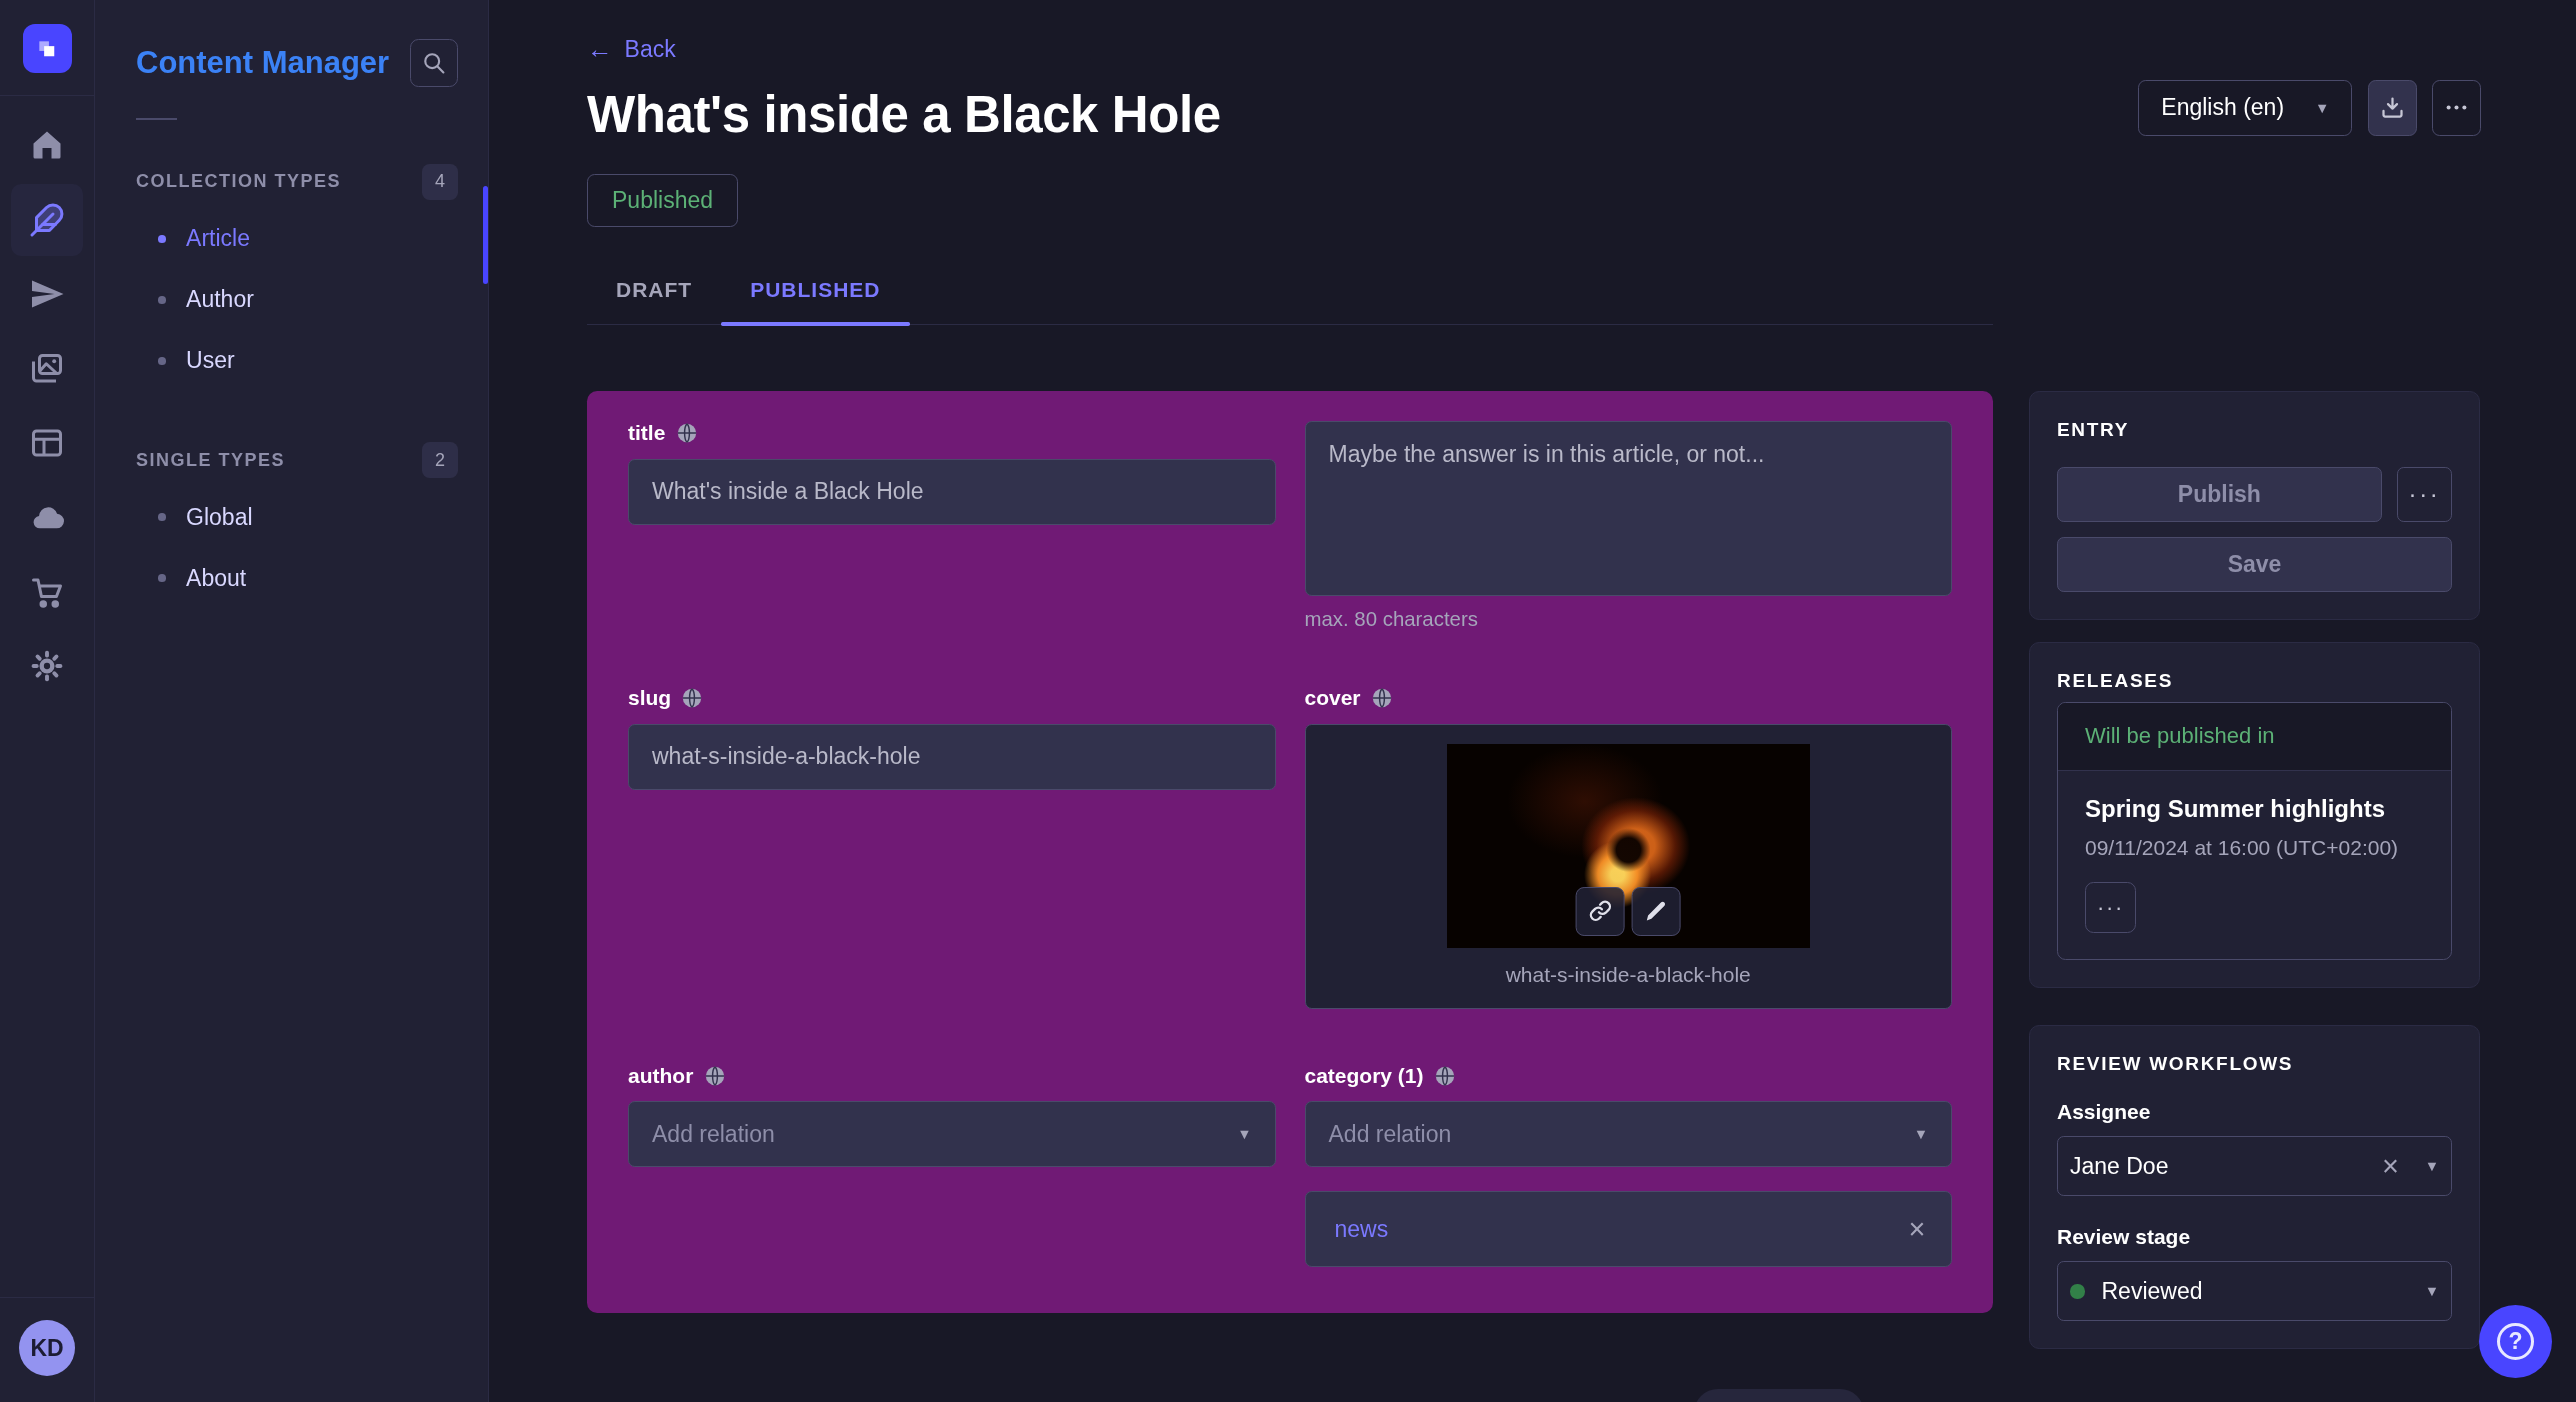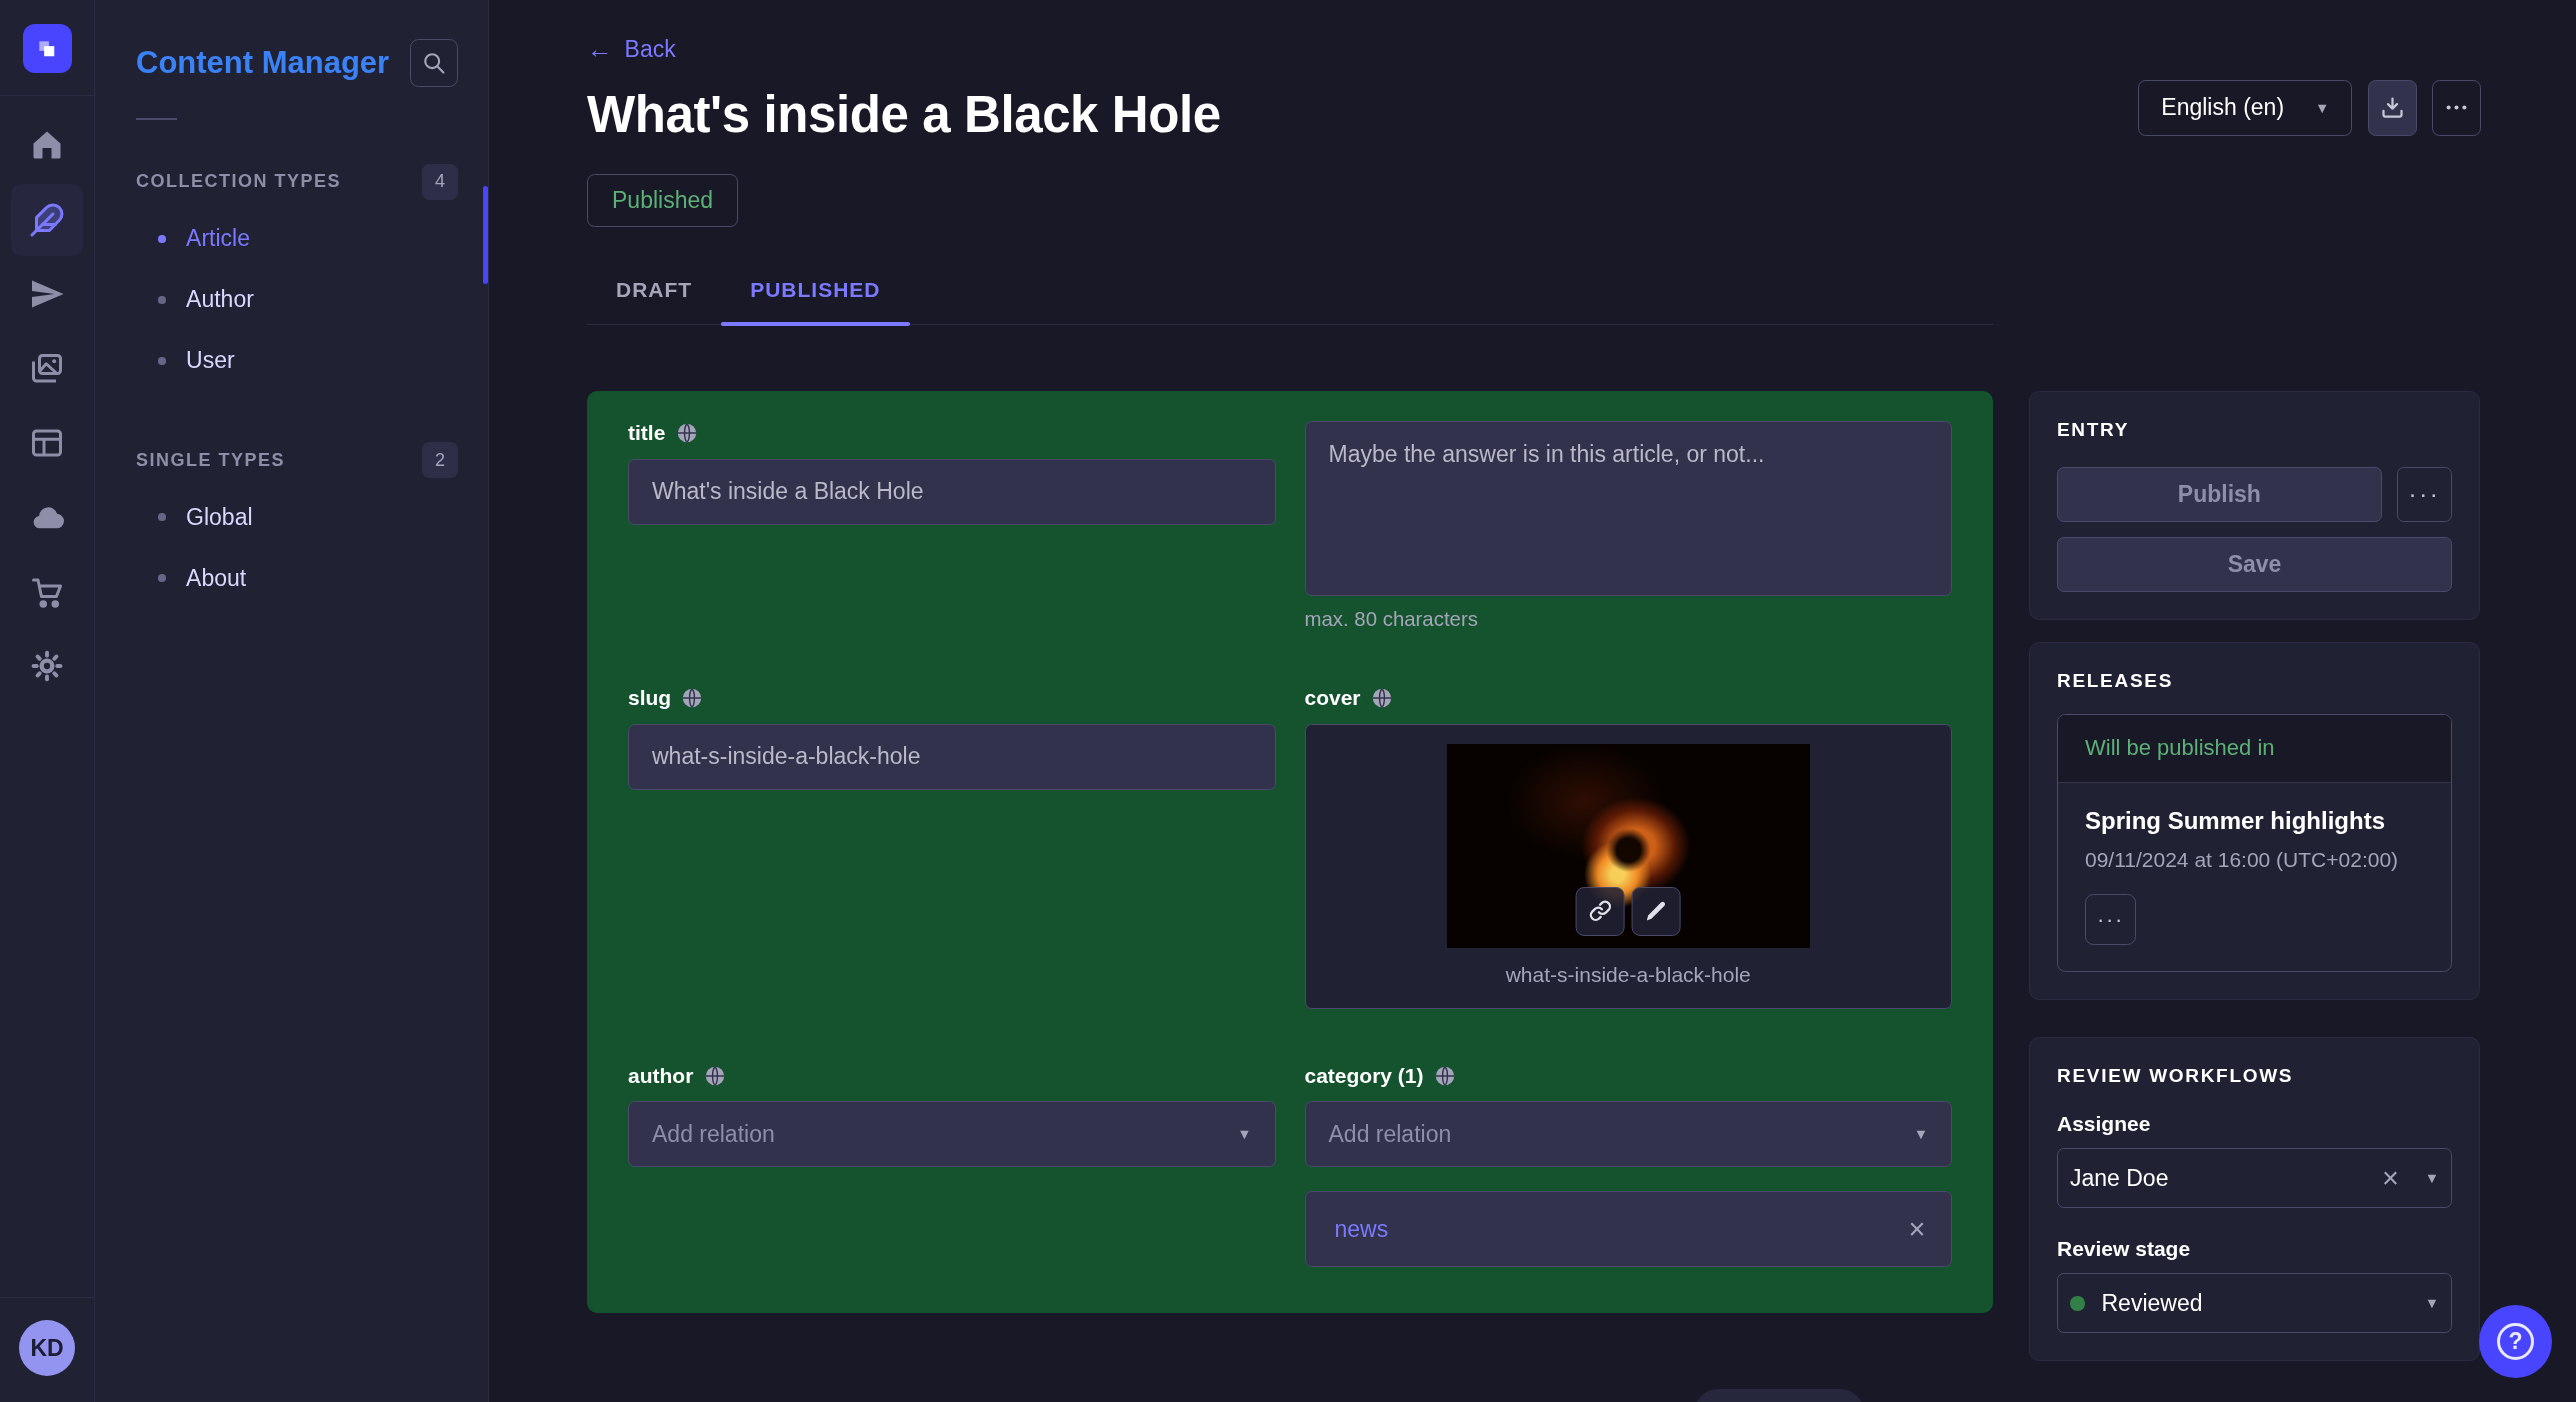--- a/index.html
+++ b/index.html
@@ -52,21 +52,21 @@
   .status-badge { display:inline-flex; align-items:center; height:53px; padding:0 24px; border:0.9px solid #4a4a6a; border-radius:7.7px; color:#5cb176; font-size:23px; margin-top:29px; }
 
   .tabs { margin:51px 95px 0 98px; width:1406px; border-bottom:0.9px solid #2b2b44; display:flex;align-items:flex-end; }
   .tab { font-size:21px; font-weight:700; letter-spacing:1px; padding:0 29px 22px; color:#a5a5ba; cursor:pointer; position:relative; }
   .tab.active { color:#7b79ff; }
   .tab.active::after { content:""; position:absolute; left:0; right:0; bottom:-1.7px; height:3.4px; background:#7b79ff; border-radius:1.7px; }
 
   .content { display:flex; align-items:flex-start; gap:36px; margin:66px 95px 0 98px; }
 
   
-  .form-card { width:1406px; background:#14532d; border-radius:10.2px; padding:30px 41px 46px; display:grid; grid-template-columns:1fr 1fr; column-gap:29px; row-gap:55px; }
+  .form-card { width:1406px; background:#701a75; border-radius:10.2px; padding:30px 41px 46px; display:grid; grid-template-columns:1fr 1fr; column-gap:29px; row-gap:55px; }
   .cell { display:flex; flex-direction:column; align-items:stretch; }
   .field-label { display:flex; align-items:center; gap:10.2px; font-size:21px; font-weight:600; color:#fff; margin-bottom:13.6px; }
   .input, .combobox { height:66px; background:#32324d; border:0.9px solid #4a4a6a; border-radius:6.8px; display:flex; align-items:center; padding:0 23px; font-size:23px; color:#b9b9c9; }
   .combobox { justify-content:space-between; cursor:pointer; }
   .placeholder { color:#8e8ea9; }
   .textarea { height:175px; background:#32324d; border:0.9px solid #4a4a6a; border-radius:6.8px; padding:19px 23px; font-size:23px; color:#b9b9c9; }
   .hint { font-size:20.4px; color:#a5a5ba; margin-top:12px; }
 
   .cover-box { height:285px; background:#212134; border:0.9px solid #4a4a6a; border-radius:6.8px; display:flex; flex-direction:column; align-items:center; padding-top:19px; }
   .bh-img { width:363px; height:204px; position:relative; background:
@@ -88,21 +88,21 @@
   .panel { background:#212134; border:0.9px solid #2b2b44; border-radius:10.2px; padding:27px; }
   .panel + .panel { margin-top:22px; }
   .panel.review { margin-top:37px; }
   .panel-title { font-size:19px; font-weight:700; letter-spacing:1.7px; color:#fff; }
   .entry-btn-row { display:flex; gap:15.3px; margin-top:25.6px; }
   .btn { height:55px; background:#32324d; border:0.9px solid #4a4a6a; border-radius:6.8px; color:#8e8ea9; font-size:23px; font-weight:600; display:flex; align-items:center; justify-content:center; cursor:pointer; }
   .btn-publish { flex:1; }
   .btn-save { width:100%; margin-top:15.3px; }
   .more-sq { width:55px; height:55px; border:0.9px solid #4a4a6a; border-radius:6.8px; background:transparent; display:flex; align-items:center; justify-content:center; cursor:pointer; color:#c7c7d6; font-size:24px; letter-spacing:2.6px; }
 
-  .release-card { margin-top:22px; border:0.9px solid #4a4a6a; border-radius:8.5px; overflow:hidden; }
+  .release-card { margin-top:10px; border:0.9px solid #4a4a6a; border-radius:8.5px; overflow:hidden; }
   .release-head { background:#181826; border-bottom:0.9px solid #32324d; padding:20.4px 27px; color:#5cb176; font-size:22px; }
   .release-body { padding:24px 27px 25.6px; }
   .release-name { font-size:24px; font-weight:700; color:#fff; }
   .release-date { font-size:21px; color:#a5a5ba; margin-top:13.6px; }
   .release-more { margin-top:22px; width:51px; height:51px; border:0.9px solid #4a4a6a; border-radius:8.5px; display:flex; align-items:center; justify-content:center; color:#c7c7d6; font-size:22px; letter-spacing:1.7px; cursor:pointer; }
 
   .mini-label { font-size:21px; font-weight:600; color:#fff; margin-top:29px; }
   .review-select { margin-top:12px; height:60px; border:0.9px solid #4a4a6a; border-radius:6.8px; background:#212134; display:flex; align-items:center; justify-content:space-between; padding:0 12px; cursor:pointer; }
   .review-left { display:flex; align-items:center; gap:17px; font-size:23px; color:#fff; }
   .review-right { display:flex; align-items:center; gap:25.6px; }

